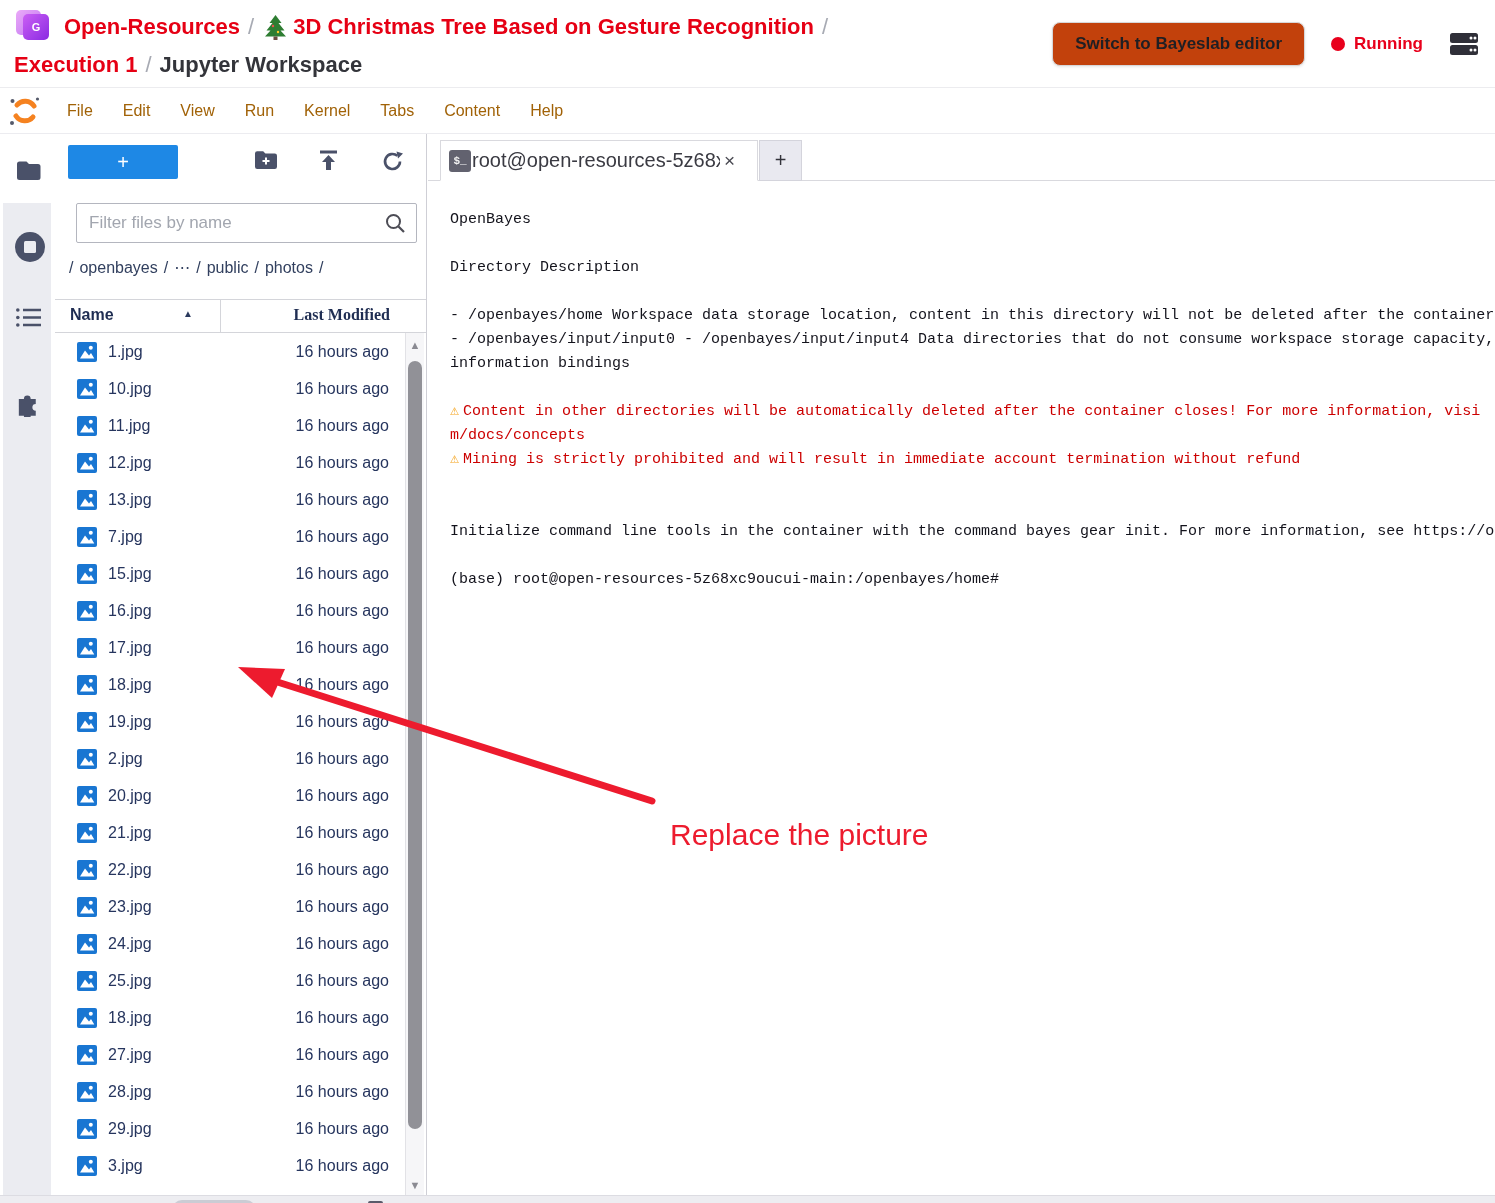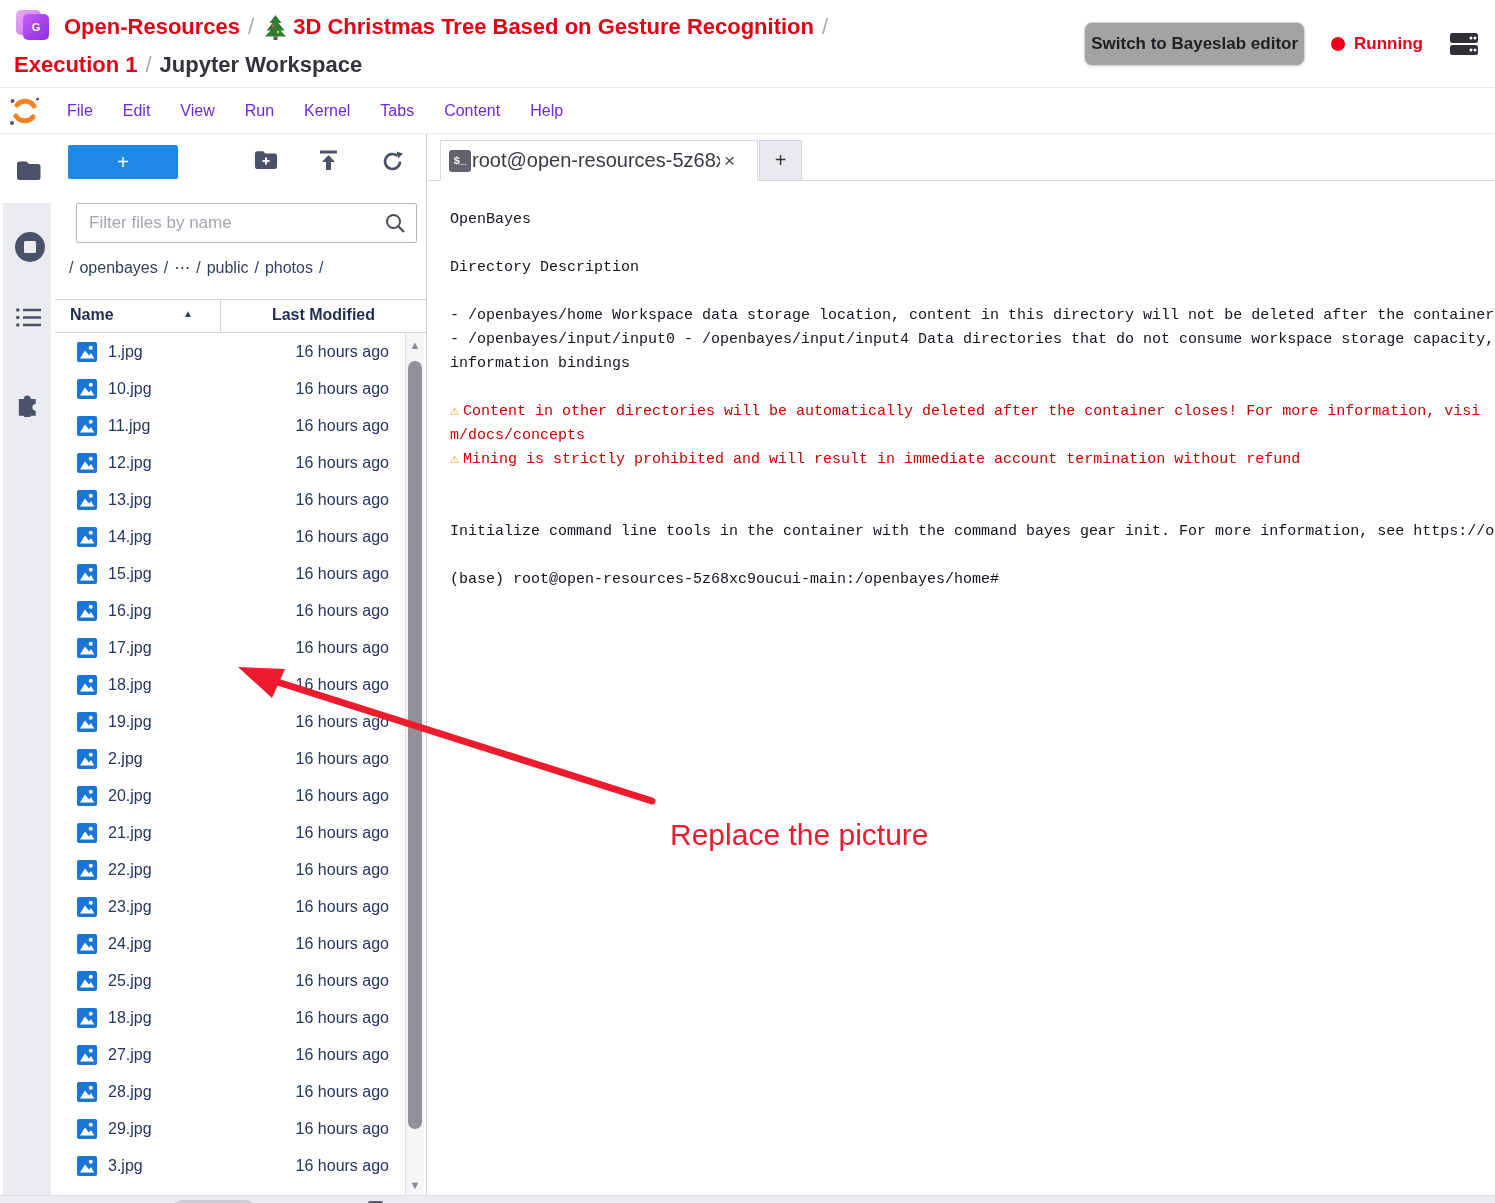--- a/index.html
+++ b/index.html
@@ -10,32 +10,32 @@
   .app-header { position:absolute; left:0; top:0; width:1495px; height:88px; background:#fff;
                 border-bottom:1px solid #ececef; }
   .hdr-lines { position:absolute; left:14px; top:8px; width:1000px; }
   .hdr-line { display:flex; align-items:center; height:38px; font-size:22px; font-weight:700; white-space:nowrap; }
   .hdr-logo { margin-right:10px; display:inline-flex; }
   .st-red  { color:#e60014; }
   .st-dark { color:#33343a; }
   .st-sep  { color:#a7aab3; font-weight:400; margin:0 8px; }
   .tree    { display:inline-flex; margin:0 6px 0 2px; }
   .hdr-right { position:absolute; right:16px; top:22px; display:flex; align-items:center; gap:26px; }
-  .switch-btn { height:44px; padding:0 6px; background:#a3a3a3; border:1px solid #d7d7d9; border-radius:8px;
+  .switch-btn { height:44px; padding:0 22px; background:#c2410c; border:1px solid #d7d7d9; border-radius:8px;
                 font-size:17px; font-weight:700; color:#1f1f24; font-family:"Liberation Sans",sans-serif;
                 box-shadow:0 1px 3px rgba(0,0,0,.10); cursor:pointer; }
   .run-wrap { display:flex; align-items:center; gap:9px; }
   .run-dot { width:14px; height:14px; border-radius:50%; background:#e8001c; }
   .run-label { font-size:17px; font-weight:600; color:#e8001c; }
 
   
   .menubar { position:absolute; left:0; top:88px; width:1495px; height:46px; background:#fff;
              border-bottom:1px solid #ececf0; display:flex; align-items:center; }
   .jl-logo { margin:0 10px 0 8px; display:inline-flex; }
-  .menu-item { padding:0 15px; font-size:16px; color:#6d28d9; cursor:pointer; line-height:46px; }
+  .menu-item { padding:0 15px; font-size:16px; color:#a16207; cursor:pointer; line-height:46px; }
 
   
   .side-strip { position:absolute; left:0; top:134px; width:55px; height:1061px; background:#fff; }
   .side-gray  { position:absolute; left:3px; top:69px; width:48px; bottom:0; background:#ebecf1; }
   .side-icon  { position:absolute; display:inline-flex; }
 
   
   .file-panel { position:absolute; left:55px; top:134px; width:372px; height:1061px; background:#fff;
                 border-right:1px solid #cfcfd6; }
   .fb-toolbar { position:absolute; left:0; top:11px; width:100%; height:34px; }
@@ -50,21 +50,21 @@
   .filter-search { position:absolute; right:10px; top:9px; }
   .fb-crumb { position:absolute; left:14px; top:124px; font-size:16px; color:#32405f; display:flex; gap:6px;
               align-items:center; }
   .crumb-seg { cursor:pointer; }
   .crumb-sep { color:#32405f; cursor:default; }
   .fb-thead { position:absolute; left:0; top:165px; width:100%; height:34px; border-top:1px solid #d4d5da;
               border-bottom:1px solid #d4d5da; font-size:16px; font-weight:700; color:#1f2d52; }
   .th-name { position:absolute; left:15px; top:6px; cursor:pointer; }
   .th-caret { position:absolute; left:128px; top:8px; font-size:10px; color:#2b3a5e; }
   .th-divider { position:absolute; left:165px; top:0; width:1px; height:33px; background:#d4d5da; }
-  .th-mod { position:absolute; right:51px; top:6px; cursor:pointer; }
+  .th-mod { position:absolute; right:36px; top:6px; cursor:pointer;font-family:Liberation Serif, serif; }
   .file-list { position:absolute; left:0; top:199px; width:352px; bottom:0; overflow:hidden; }
   .file-row { height:37px; display:flex; align-items:center; cursor:pointer; }
   .file-row .fic { margin-left:21px; display:inline-flex; }
   .file-name { margin-left:10px; font-size:16px; color:#26355e; flex:1; }
   .file-mod  { font-size:16px; color:#26355e; margin-right:18px; }
   
   .fb-scroll { position:absolute; right:2px; top:199px; bottom:0; width:19px; background:#f6f6f8;
                border-left:1px solid #e2e2e6; }
   .fb-up   { position:absolute; top:6px; left:0; width:100%; text-align:center; font-size:11px; color:#8a8a92; }
   .fb-down { position:absolute; bottom:4px; left:0; width:100%; text-align:center; font-size:11px; color:#8a8a92; }
@@ -329,21 +329,21 @@
         <span class="file-mod">16 hours ago</span>
       </div>
       <div class="file-row">
         <span class="fic">
           <svg width="22" height="22" viewBox="0 0 22 22">
             <rect x="1" y="1" width="20" height="20" rx="2" fill="#1976d2"></rect>
             <circle cx="14.8" cy="6.8" r="2" fill="#fff"></circle>
             <polygon points="4,17.5 9,9.5 13,14.5 15,12 18.3,17.5" fill="#fff"></polygon>
           </svg>
         </span>
-        <span class="file-name">14.jpg</span>
+        <span class="file-name">7.jpg</span>
         <span class="file-mod">16 hours ago</span>
       </div>
       <div class="file-row">
         <span class="fic">
           <svg width="22" height="22" viewBox="0 0 22 22">
             <rect x="1" y="1" width="20" height="20" rx="2" fill="#1976d2"></rect>
             <circle cx="14.8" cy="6.8" r="2" fill="#fff"></circle>
             <polygon points="4,17.5 9,9.5 13,14.5 15,12 18.3,17.5" fill="#fff"></polygon>
           </svg>
         </span>

